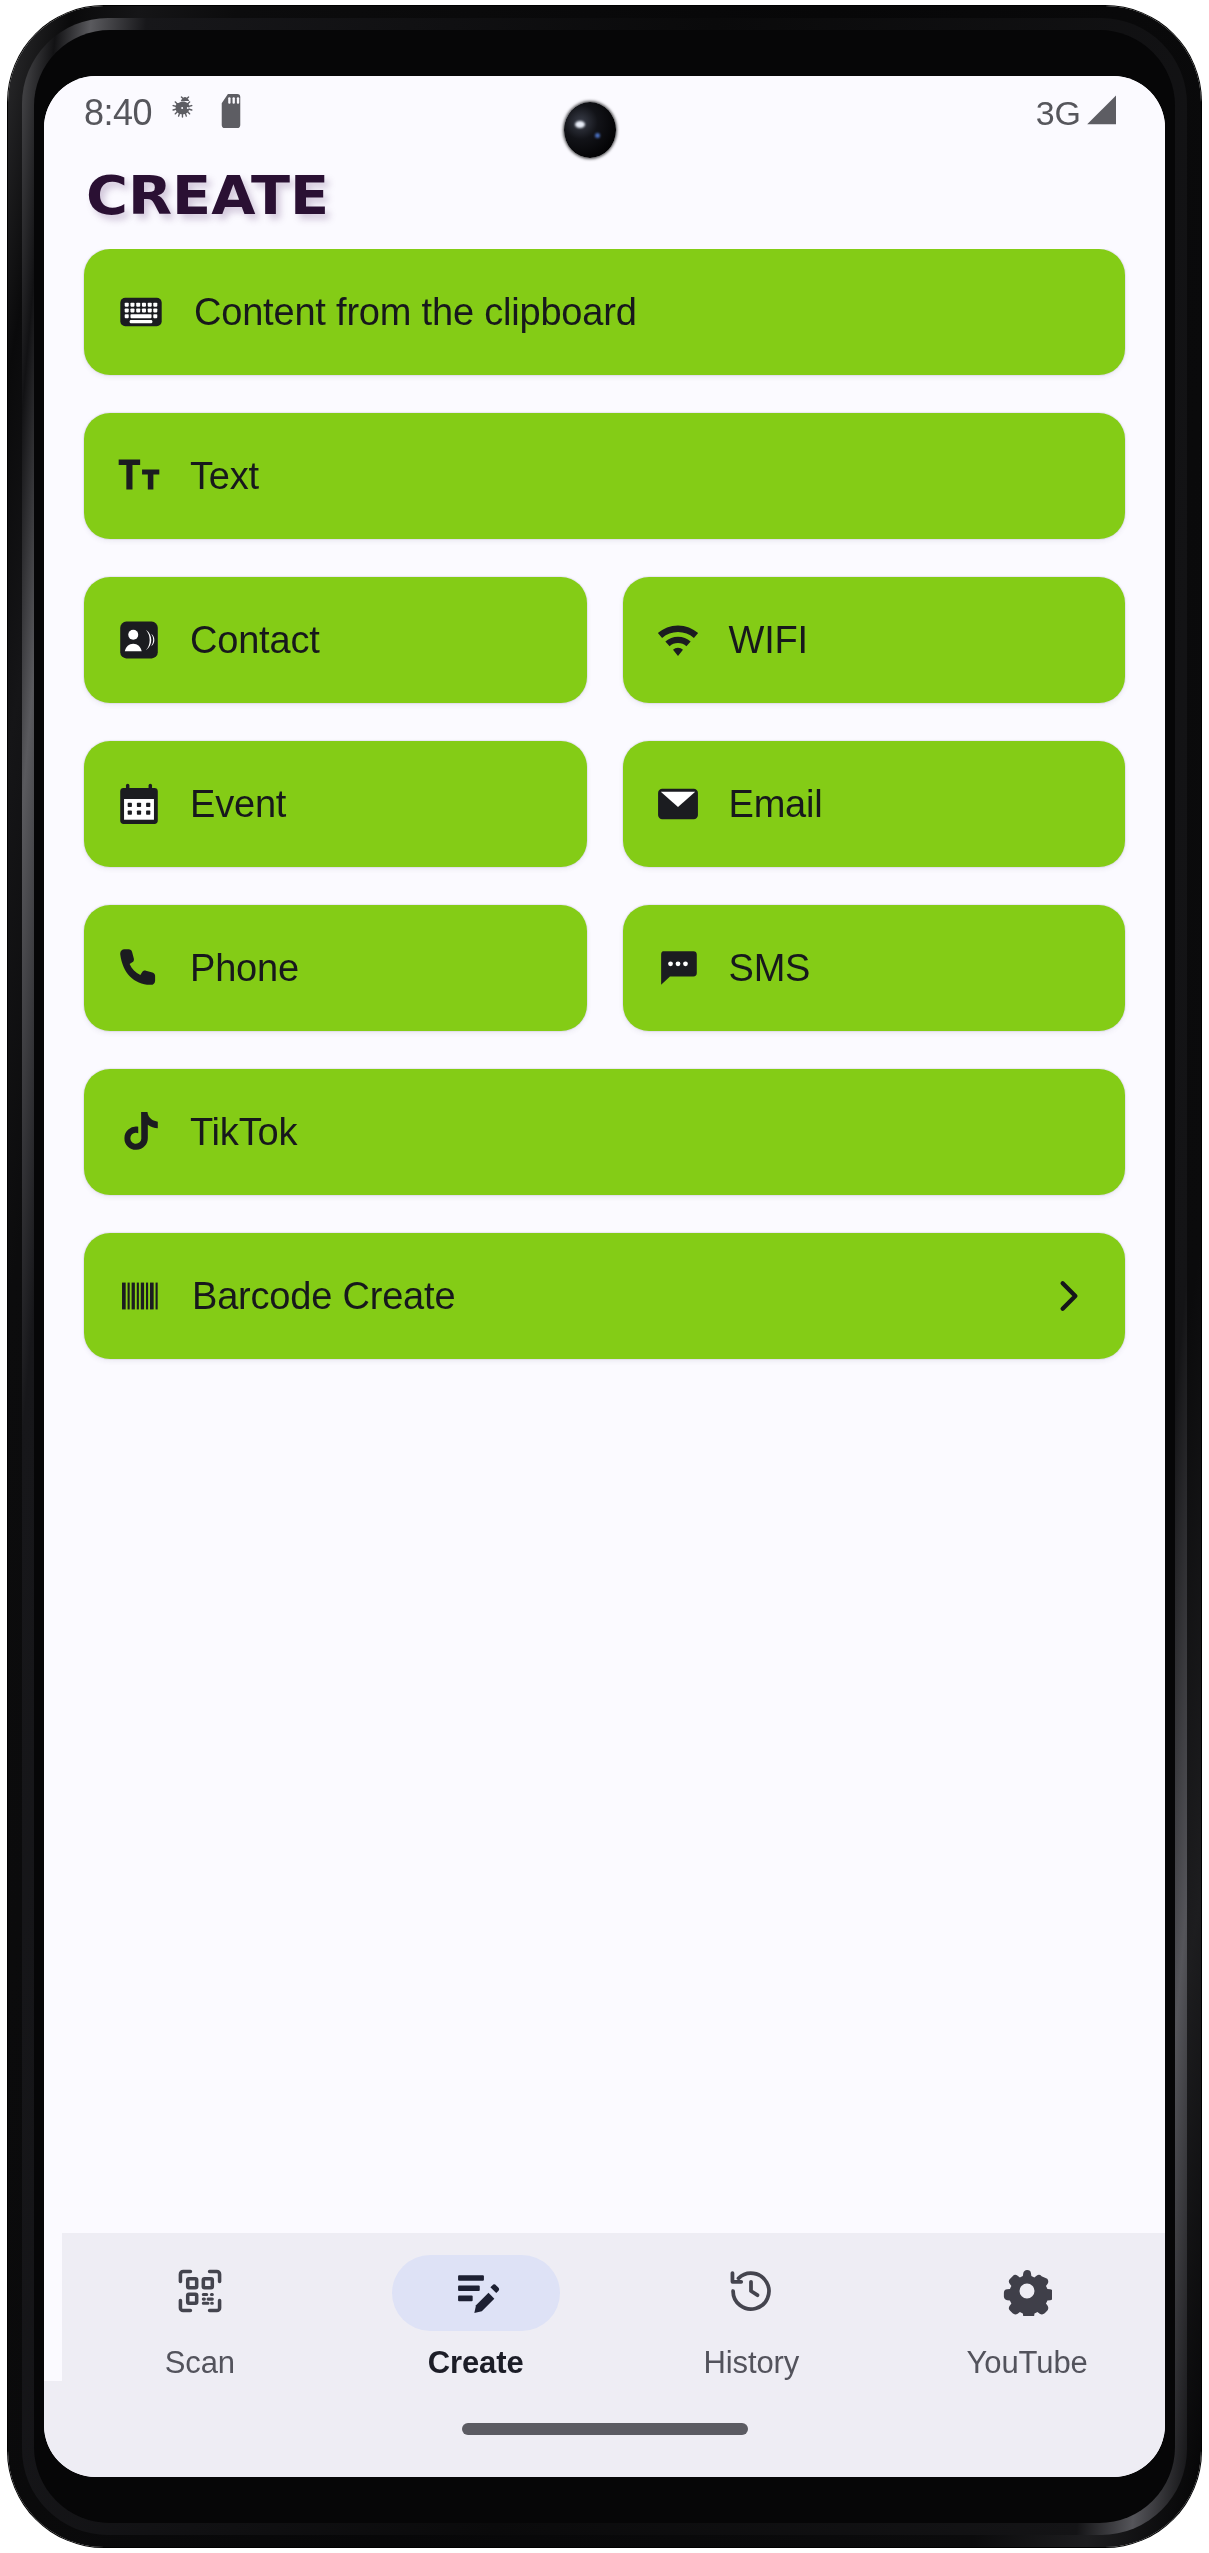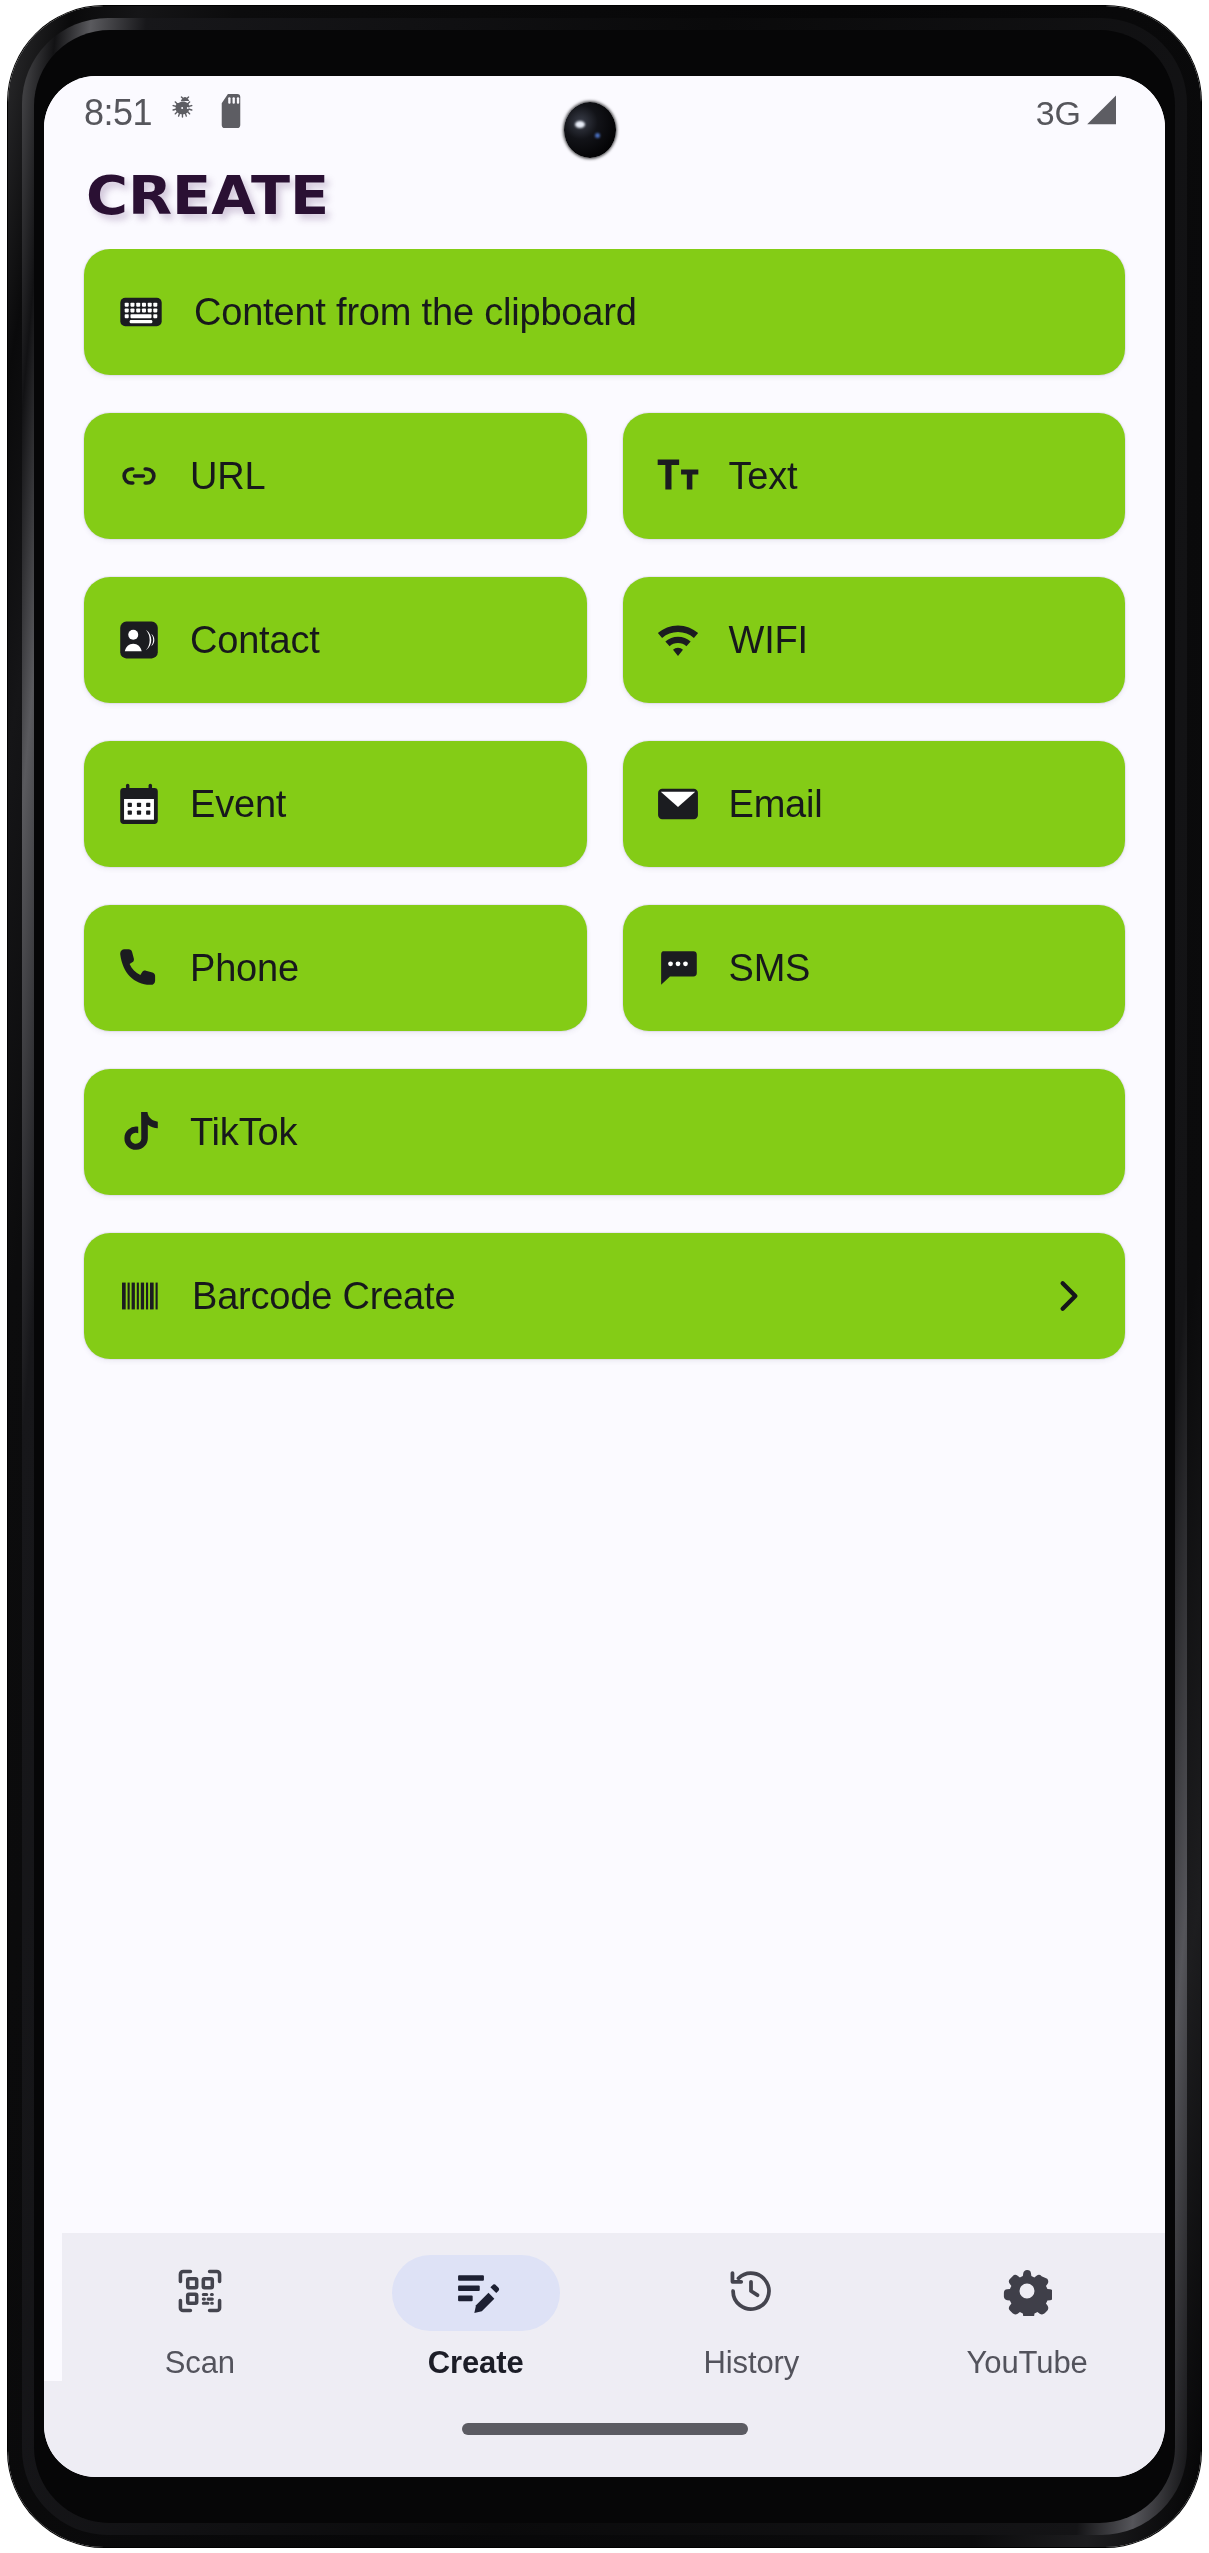--- a/index.html
+++ b/index.html
@@ -268,21 +268,21 @@
 <body>
 
 <div id="phone-frame">
   <div id="frame-rim"></div>
   <div id="frame-inner"></div>
 
   <div id="screen">
 
     <div id="status-bar">
       <div class="status-left">
-        <span id="status-time">8:51</span>
+        <span id="status-time">8:40</span>
         <span class="sb-ico">
           <svg width="34" height="34" viewBox="0 0 24 24" fill="#5d5d63">
             <path d="M12 2.2c-.5 0-.9.2-1.2.5l-1-1a.5.5 0 0 0-.7.7l1 1c-.5.4-.9 1-1.1 1.6h6c-.2-.6-.6-1.2-1.1-1.6l1-1a.5.5 0 0 0-.7-.7l-1 1c-.3-.3-.7-.5-1.2-.5zM6.6 6.4 5.4 5.2a.5.5 0 0 0-.7.7l1.2 1.2c-.2.3-.3.7-.4 1.1l-1.7-.5a.5.5 0 1 0-.3 1l1.9.5v1.1l-1.9.5a.5.5 0 1 0 .3 1l1.8-.5c.1.4.2.8.4 1.1l-1.3 1.3a.5.5 0 0 0 .7.7l1.3-1.3c.3.3.6.5.9.7l-.6 1.7a.5.5 0 0 0 .9.4l.6-1.8c.4.1.8.2 1.2.2v1.9a.5.5 0 0 0 1 0v-1.9c.4 0 .8-.1 1.2-.2l.6 1.8a.5.5 0 0 0 .9-.4l-.6-1.7c.3-.2.6-.4.9-.7l1.3 1.3a.5.5 0 0 0 .7-.7l-1.3-1.3c.2-.3.3-.7.4-1.1l1.8.5a.5.5 0 1 0 .3-1l-1.9-.5v-1.1l1.9-.5a.5.5 0 1 0-.3-1l-1.7.5c-.1-.4-.2-.8-.4-1.1l1.2-1.2a.5.5 0 0 0-.7-.7l-1.2 1.2c-.9-.7-2-1.1-3.2-1.1s-2.3.4-3.2 1.1zM10 9.2a.7.7 0 1 1 0 1.4.7.7 0 0 1 0-1.4zm4 0a.7.7 0 1 1 0 1.4.7.7 0 0 1 0-1.4z"></path>
           </svg>
         </span>
         <span class="sb-ico">
           <svg width="26" height="34" viewBox="0 0 16 22" fill="#5d5d63">
             <path d="M4 0h8a2 2 0 0 1 2 2v18a2 2 0 0 1-2 2H4a2 2 0 0 1-2-2V6l4-6z"></path>
             <rect x="6.2" y="2.1" width="1.5" height="4.2" rx=".7" fill="#fbfaff"></rect>
             <rect x="9" y="2.1" width="1.5" height="4.2" rx=".7" fill="#fbfaff"></rect>
@@ -330,30 +330,20 @@
               <rect x="6.1" y="16.2" width="11.8" height="1.7" rx=".6"></rect>
             </g>
           </svg>
         </span>
         <span class="clip-label">Content from the clipboard</span>
       </div>
 
       <div class="grid-row">
         <div class="card grid-card">
           <span class="icon-box">
-            <svg width="44" height="44" viewBox="0 0 24 24" fill="none" stroke="#1b1c20" stroke-width="2" stroke-linecap="round">
-              <path d="M9.6 12h4.8"></path>
-              <path d="M8.6 8.2h-.9a3.8 3.8 0 0 0 0 7.6h.9"></path>
-              <path d="M15.4 8.2h.9a3.8 3.8 0 0 1 0 7.6h-.9"></path>
-            </svg>
-          </span>
-          <span class="grid-label">URL</span>
-        </div>
-        <div class="card grid-card">
-          <span class="icon-box">
             <svg width="46" height="46" viewBox="0 0 24 24" fill="#1b1c20">
               <path d="M1.4 3.4h11.2v2.9H8.6V19H5.4V6.3H1.4z"></path>
               <path d="M13.6 8.6h9v2.6h-3.1V19h-2.9v-7.8h-3z"></path>
             </svg>
           </span>
           <span class="grid-label">Text</span>
         </div>
       </div>
 
       <div class="grid-row">

